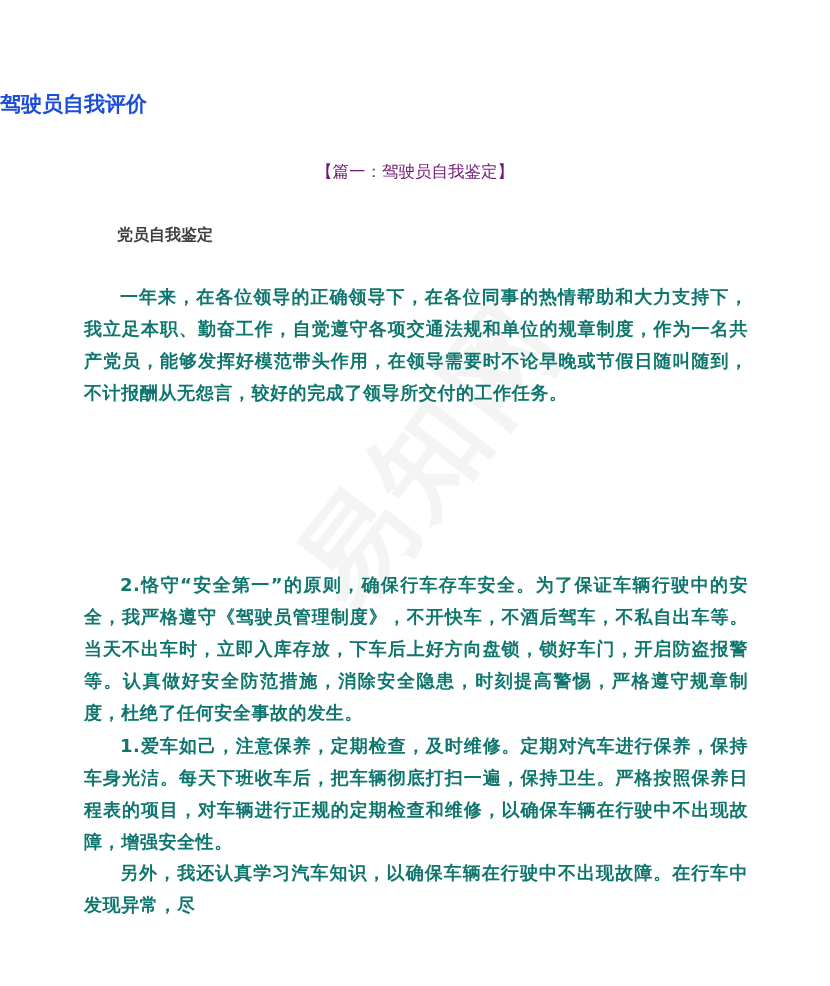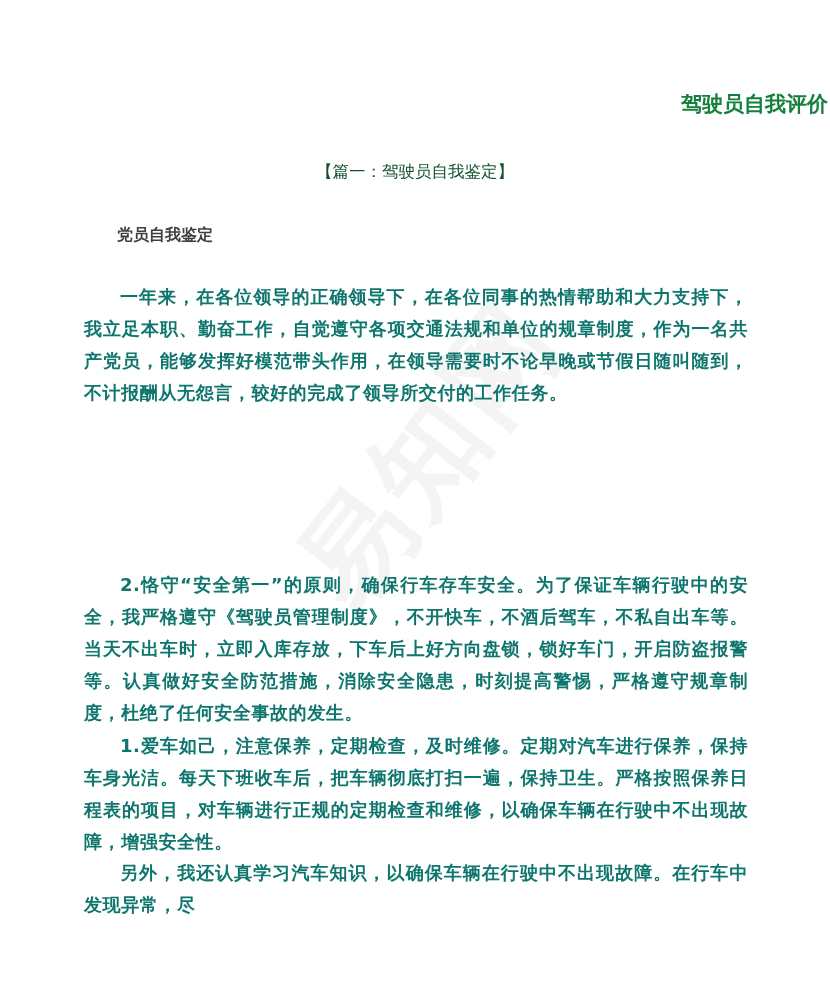--- a/index.html
+++ b/index.html
@@ -35,36 +35,36 @@
       letter-spacing: 6px;
       pointer-events: none;
       white-space: nowrap;
       z-index: 0;
     }
     .title {
       position: absolute;
       left: 0;
       width: 828px;
       top: 90px;
-      text-align: right;
+      text-align: left;
       font-size: 21px;
       font-weight: bold;
-      color: #15803d;
+      color: #1d4ed8;
       line-height: 28px;
       z-index: 1;
     }
     .subtitle {
       position: absolute;
       left: 0;
       width: 830px;
       top: 160px;
       text-align: center;
       font-size: 16.5px;
       font-weight: normal;
-      color: #14532d;
+      color: #701a75;
       line-height: 24px;
       z-index: 1;
     }
     .body-text {
       position: absolute;
       left: 84px;
       width: 664px;
       font-size: 18px;
       font-weight: bold;
       line-height: 32px;

